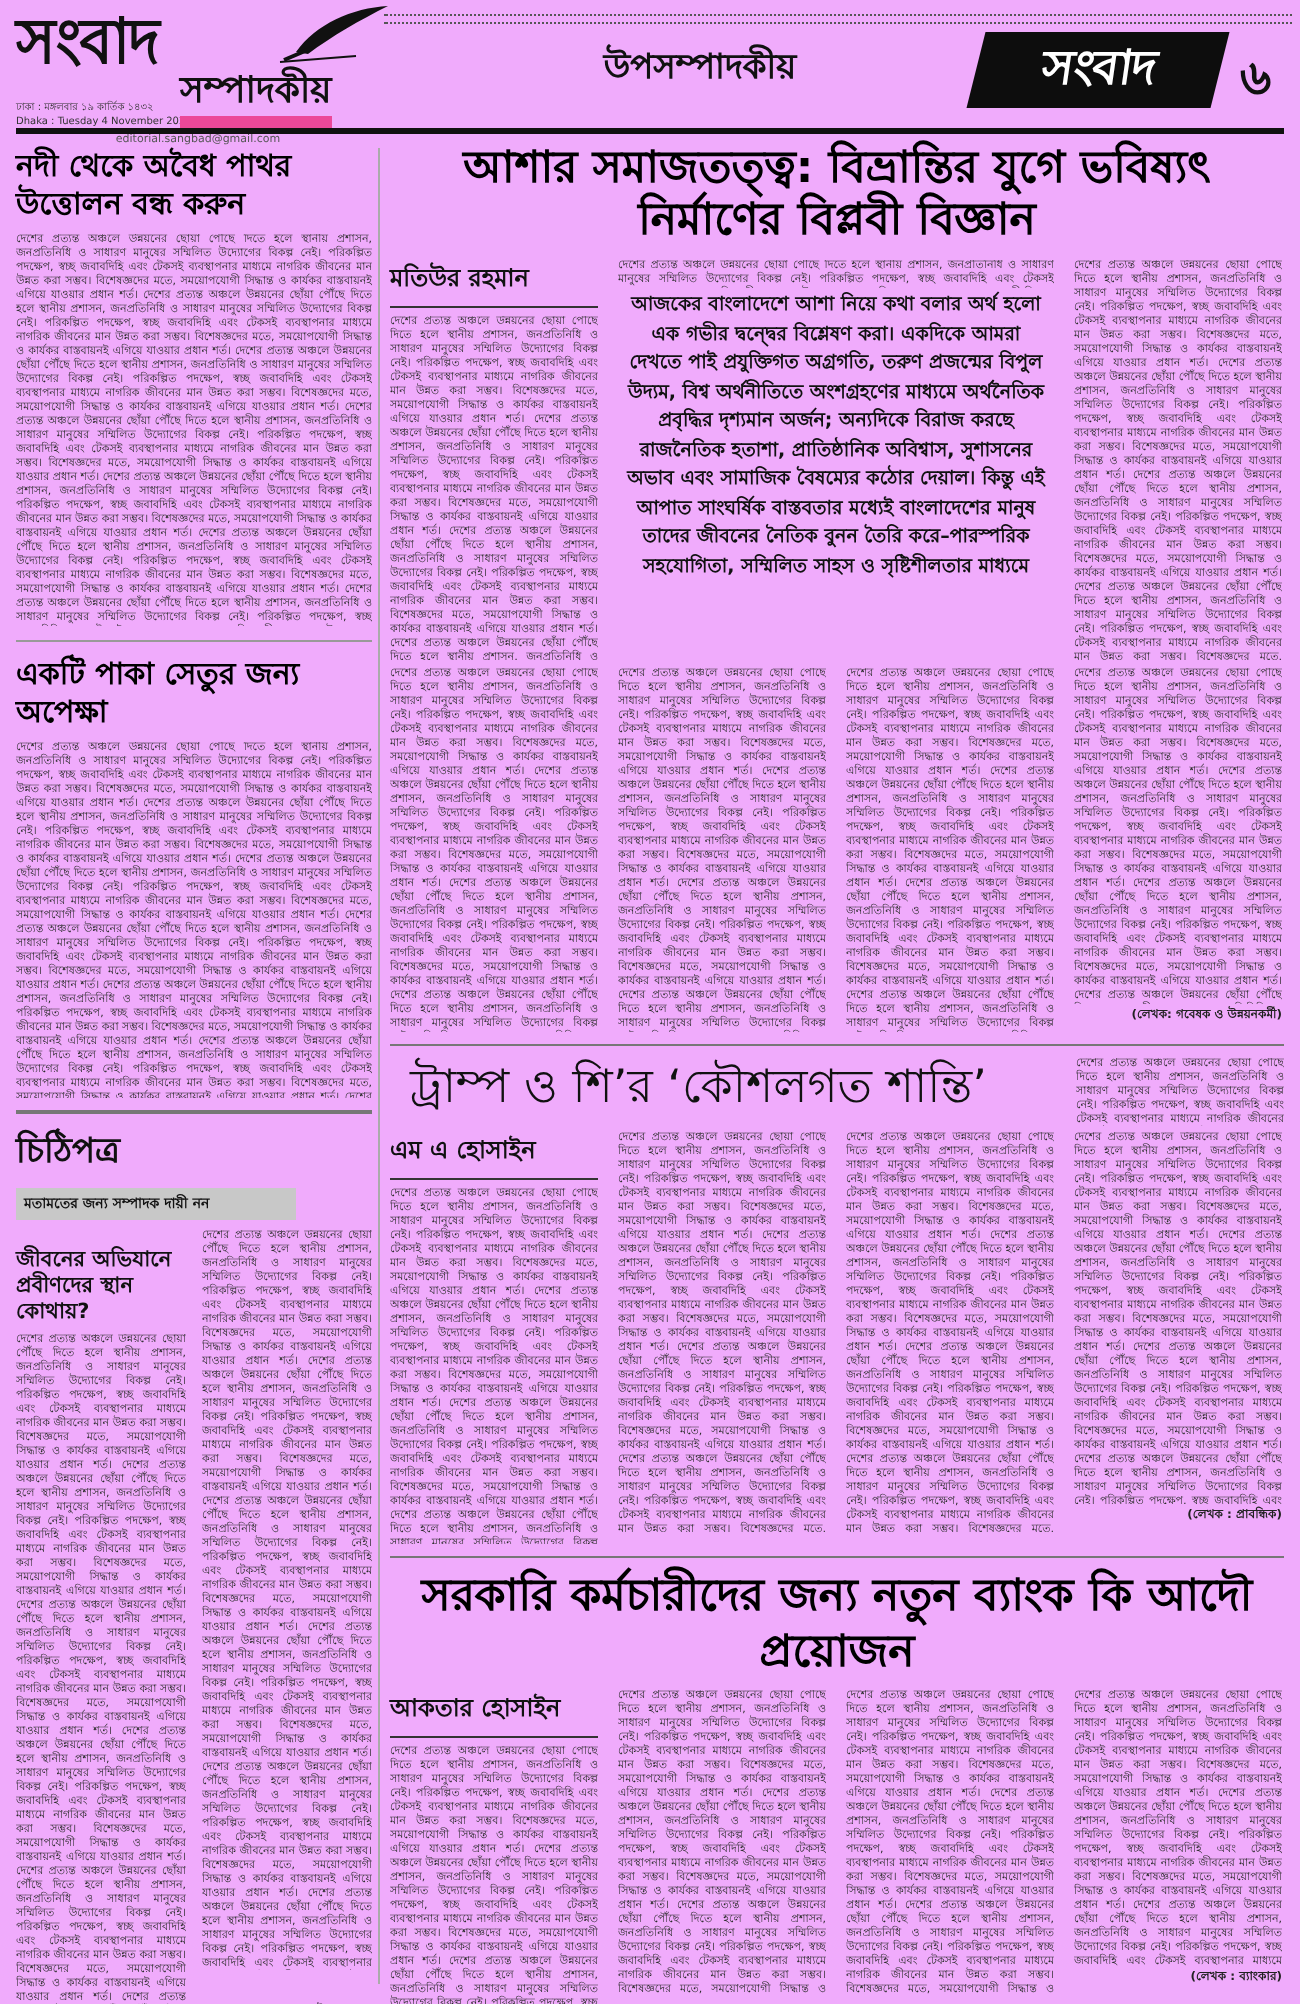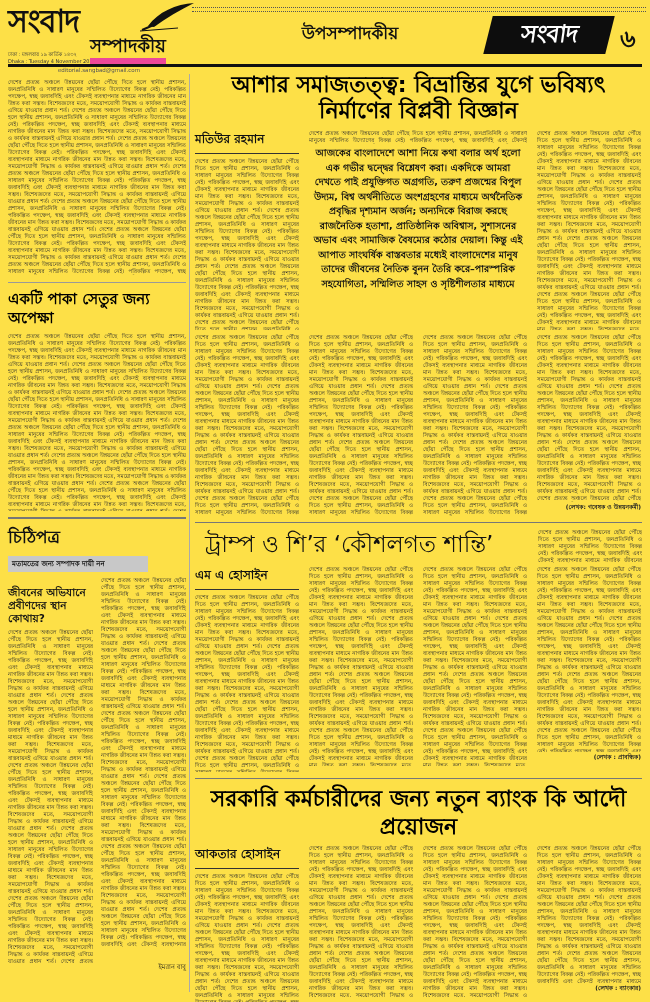--- a/index.html
+++ b/index.html
@@ -1,16 +1,16 @@
 <!DOCTYPE html>
 <html><head>
 <meta charset="utf-8">
 <style>
   html,body{margin:0;padding:0;background:#e8e8e8;}
-  #page{position:relative;width:650px;height:1002px;background:#fde047;margin:0 auto;
+  #page{position:relative;width:650px;height:1002px;background:#f0abfc;margin:0 auto;
         font-family:"DejaVu Sans","Liberation Sans",sans-serif;color:#111;overflow:hidden;}
   
   #masthead-left{position:absolute;left:8px;top:4px;width:182px;}
   .logo-row{position:relative;height:34px;}
   .logo-main{font-size:30px;font-weight:900;letter-spacing:-1px;line-height:34px;transform:scaleY(1.05);transform-origin:left top;display:inline-block;}
   .quill{position:absolute;right:-6px;top:-2px;}
   .date-row{display:flex;align-items:flex-end;margin-top:-2px;}
   .datelines{width:78px;}
   .dateline{font-size:5px;line-height:6.5px;color:#333;white-space:nowrap;}
   .section-word{font-size:18px;font-weight:bold;border-bottom:6px solid #ec4899;padding-bottom:2px;margin-left:4px;line-height:20px;}
@@ -86,20 +86,21 @@
   <div id="right-logo">
     <span>সংবাদ</span>
   </div>
   <div id="page-number">৬</div>
   <div id="header-rule"></div>
 
   <div id="v-divider"></div>
   <div id="sidebar">
 
     <div>
+      <div class="side-title">নদী থেকে অবৈধ পাথর উত্তোলন বন্ধ করুন</div>
       <div class="tiny" style="height:196px;margin-top:5px;">দেশের প্রত্যন্ত অঞ্চলে উন্নয়নের ছোঁয়া পৌঁছে দিতে হলে স্থানীয় প্রশাসন, জনপ্রতিনিধি ও সাধারণ মানুষের সম্মিলিত উদ্যোগের বিকল্প নেই। পরিকল্পিত পদক্ষেপ, স্বচ্ছ জবাবদিহি এবং টেকসই ব্যবস্থাপনার মাধ্যমে নাগরিক জীবনের মান উন্নত করা সম্ভব। বিশেষজ্ঞদের মতে, সময়োপযোগী সিদ্ধান্ত ও কার্যকর বাস্তবায়নই এগিয়ে যাওয়ার প্রধান শর্ত। দেশের প্রত্যন্ত অঞ্চলে উন্নয়নের ছোঁয়া পৌঁছে দিতে হলে স্থানীয় প্রশাসন, জনপ্রতিনিধি ও সাধারণ মানুষের সম্মিলিত উদ্যোগের বিকল্প নেই। পরিকল্পিত পদক্ষেপ, স্বচ্ছ জবাবদিহি এবং টেকসই ব্যবস্থাপনার মাধ্যমে নাগরিক জীবনের মান উন্নত করা সম্ভব। বিশেষজ্ঞদের মতে, সময়োপযোগী সিদ্ধান্ত ও কার্যকর বাস্তবায়নই এগিয়ে যাওয়ার প্রধান শর্ত। দেশের প্রত্যন্ত অঞ্চলে উন্নয়নের ছোঁয়া পৌঁছে দিতে হলে স্থানীয় প্রশাসন, জনপ্রতিনিধি ও সাধারণ মানুষের সম্মিলিত উদ্যোগের বিকল্প নেই। পরিকল্পিত পদক্ষেপ, স্বচ্ছ জবাবদিহি এবং টেকসই ব্যবস্থাপনার মাধ্যমে নাগরিক জীবনের মান উন্নত করা সম্ভব। বিশেষজ্ঞদের মতে, সময়োপযোগী সিদ্ধান্ত ও কার্যকর বাস্তবায়নই এগিয়ে যাওয়ার প্রধান শর্ত। দেশের প্রত্যন্ত অঞ্চলে উন্নয়নের ছোঁয়া পৌঁছে দিতে হলে স্থানীয় প্রশাসন, জনপ্রতিনিধি ও সাধারণ মানুষের সম্মিলিত উদ্যোগের বিকল্প নেই। পরিকল্পিত পদক্ষেপ, স্বচ্ছ জবাবদিহি এবং টেকসই ব্যবস্থাপনার মাধ্যমে নাগরিক জীবনের মান উন্নত করা সম্ভব। বিশেষজ্ঞদের মতে, সময়োপযোগী সিদ্ধান্ত ও কার্যকর বাস্তবায়নই এগিয়ে যাওয়ার প্রধান শর্ত। দেশের প্রত্যন্ত অঞ্চলে উন্নয়নের ছোঁয়া পৌঁছে দিতে হলে স্থানীয় প্রশাসন, জনপ্রতিনিধি ও সাধারণ মানুষের সম্মিলিত উদ্যোগের বিকল্প নেই। পরিকল্পিত পদক্ষেপ, স্বচ্ছ জবাবদিহি এবং টেকসই ব্যবস্থাপনার মাধ্যমে নাগরিক জীবনের মান উন্নত করা সম্ভব। বিশেষজ্ঞদের মতে, সময়োপযোগী সিদ্ধান্ত ও কার্যকর বাস্তবায়নই এগিয়ে যাওয়ার প্রধান শর্ত। দেশের প্রত্যন্ত অঞ্চলে উন্নয়নের ছোঁয়া পৌঁছে দিতে হলে স্থানীয় প্রশাসন, জনপ্রতিনিধি ও সাধারণ মানুষের সম্মিলিত উদ্যোগের বিকল্প নেই। পরিকল্পিত পদক্ষেপ, স্বচ্ছ জবাবদিহি এবং টেকসই ব্যবস্থাপনার মাধ্যমে নাগরিক জীবনের মান উন্নত করা সম্ভব। বিশেষজ্ঞদের মতে, সময়োপযোগী সিদ্ধান্ত ও কার্যকর বাস্তবায়নই এগিয়ে যাওয়ার প্রধান শর্ত। দেশের প্রত্যন্ত অঞ্চলে উন্নয়নের ছোঁয়া পৌঁছে দিতে হলে স্থানীয় প্রশাসন, জনপ্রতিনিধি ও সাধারণ মানুষের সম্মিলিত উদ্যোগের বিকল্প নেই। পরিকল্পিত পদক্ষেপ, স্বচ্ছ জবাবদিহি এবং টেকসই ব্যবস্থাপনার মাধ্যমে নাগরিক জীবনের মান উন্নত করা সম্ভব। বিশেষজ্ঞদের মতে, সময়োপযোগী সিদ্ধান্ত ও কার্যকর বাস্তবায়নই এগিয়ে যাওয়ার প্রধান শর্ত। দেশের প্রত্যন্ত অঞ্চলে উন্নয়নের ছোঁয়া পৌঁছে দিতে হলে স্থানীয় প্রশাসন, জনপ্রতিনিধি ও সাধারণ মানুষের সম্মিলিত উদ্যোগের বিকল্প নেই। পরিকল্পিত পদক্ষেপ, স্বচ্ছ জবাবদিহি এবং টেকসই ব্যবস্থাপনার মাধ্যমে নাগরিক জীবনের মান উন্নত করা সম্ভব। বিশেষজ্ঞদের মতে, সময়োপযোগী সিদ্ধান্ত ও কার্যকর বাস্তবায়নই এগিয়ে যাওয়ার প্রধান শর্ত। </div>
     </div>
 
     <div class="side-rule"></div>
 
     <div>
       <div class="side-title">একটি পাকা সেতুর জন্য অপেক্ষা</div>
       <div class="tiny" style="height:178px;margin-top:5px;">দেশের প্রত্যন্ত অঞ্চলে উন্নয়নের ছোঁয়া পৌঁছে দিতে হলে স্থানীয় প্রশাসন, জনপ্রতিনিধি ও সাধারণ মানুষের সম্মিলিত উদ্যোগের বিকল্প নেই। পরিকল্পিত পদক্ষেপ, স্বচ্ছ জবাবদিহি এবং টেকসই ব্যবস্থাপনার মাধ্যমে নাগরিক জীবনের মান উন্নত করা সম্ভব। বিশেষজ্ঞদের মতে, সময়োপযোগী সিদ্ধান্ত ও কার্যকর বাস্তবায়নই এগিয়ে যাওয়ার প্রধান শর্ত। দেশের প্রত্যন্ত অঞ্চলে উন্নয়নের ছোঁয়া পৌঁছে দিতে হলে স্থানীয় প্রশাসন, জনপ্রতিনিধি ও সাধারণ মানুষের সম্মিলিত উদ্যোগের বিকল্প নেই। পরিকল্পিত পদক্ষেপ, স্বচ্ছ জবাবদিহি এবং টেকসই ব্যবস্থাপনার মাধ্যমে নাগরিক জীবনের মান উন্নত করা সম্ভব। বিশেষজ্ঞদের মতে, সময়োপযোগী সিদ্ধান্ত ও কার্যকর বাস্তবায়নই এগিয়ে যাওয়ার প্রধান শর্ত। দেশের প্রত্যন্ত অঞ্চলে উন্নয়নের ছোঁয়া পৌঁছে দিতে হলে স্থানীয় প্রশাসন, জনপ্রতিনিধি ও সাধারণ মানুষের সম্মিলিত উদ্যোগের বিকল্প নেই। পরিকল্পিত পদক্ষেপ, স্বচ্ছ জবাবদিহি এবং টেকসই ব্যবস্থাপনার মাধ্যমে নাগরিক জীবনের মান উন্নত করা সম্ভব। বিশেষজ্ঞদের মতে, সময়োপযোগী সিদ্ধান্ত ও কার্যকর বাস্তবায়নই এগিয়ে যাওয়ার প্রধান শর্ত। দেশের প্রত্যন্ত অঞ্চলে উন্নয়নের ছোঁয়া পৌঁছে দিতে হলে স্থানীয় প্রশাসন, জনপ্রতিনিধি ও সাধারণ মানুষের সম্মিলিত উদ্যোগের বিকল্প নেই। পরিকল্পিত পদক্ষেপ, স্বচ্ছ জবাবদিহি এবং টেকসই ব্যবস্থাপনার মাধ্যমে নাগরিক জীবনের মান উন্নত করা সম্ভব। বিশেষজ্ঞদের মতে, সময়োপযোগী সিদ্ধান্ত ও কার্যকর বাস্তবায়নই এগিয়ে যাওয়ার প্রধান শর্ত। দেশের প্রত্যন্ত অঞ্চলে উন্নয়নের ছোঁয়া পৌঁছে দিতে হলে স্থানীয় প্রশাসন, জনপ্রতিনিধি ও সাধারণ মানুষের সম্মিলিত উদ্যোগের বিকল্প নেই। পরিকল্পিত পদক্ষেপ, স্বচ্ছ জবাবদিহি এবং টেকসই ব্যবস্থাপনার মাধ্যমে নাগরিক জীবনের মান উন্নত করা সম্ভব। বিশেষজ্ঞদের মতে, সময়োপযোগী সিদ্ধান্ত ও কার্যকর বাস্তবায়নই এগিয়ে যাওয়ার প্রধান শর্ত। দেশের প্রত্যন্ত অঞ্চলে উন্নয়নের ছোঁয়া পৌঁছে দিতে হলে স্থানীয় প্রশাসন, জনপ্রতিনিধি ও সাধারণ মানুষের সম্মিলিত উদ্যোগের বিকল্প নেই। পরিকল্পিত পদক্ষেপ, স্বচ্ছ জবাবদিহি এবং টেকসই ব্যবস্থাপনার মাধ্যমে নাগরিক জীবনের মান উন্নত করা সম্ভব। বিশেষজ্ঞদের মতে, সময়োপযোগী সিদ্ধান্ত ও কার্যকর বাস্তবায়নই এগিয়ে যাওয়ার প্রধান শর্ত। দেশের প্রত্যন্ত অঞ্চলে উন্নয়নের ছোঁয়া পৌঁছে দিতে হলে স্থানীয় প্রশাসন, জনপ্রতিনিধি ও সাধারণ মানুষের সম্মিলিত উদ্যোগের বিকল্প নেই। পরিকল্পিত পদক্ষেপ, স্বচ্ছ জবাবদিহি এবং টেকসই ব্যবস্থাপনার মাধ্যমে নাগরিক জীবনের মান উন্নত করা সম্ভব। বিশেষজ্ঞদের মতে, সময়োপযোগী সিদ্ধান্ত ও কার্যকর বাস্তবায়নই এগিয়ে যাওয়ার প্রধান শর্ত। দেশের প্রত্যন্ত অঞ্চলে উন্নয়নের ছোঁয়া পৌঁছে দিতে হলে স্থানীয় প্রশাসন, জনপ্রতিনিধি ও সাধারণ মানুষের সম্মিলিত উদ্যোগের বিকল্প নেই। পরিকল্পিত পদক্ষেপ, স্বচ্ছ জবাবদিহি এবং টেকসই ব্যবস্থাপনার মাধ্যমে নাগরিক জীবনের মান উন্নত করা সম্ভব। বিশেষজ্ঞদের মতে, সময়োপযোগী সিদ্ধান্ত ও কার্যকর বাস্তবায়নই এগিয়ে যাওয়ার প্রধান শর্ত। </div>
     </div>
 

